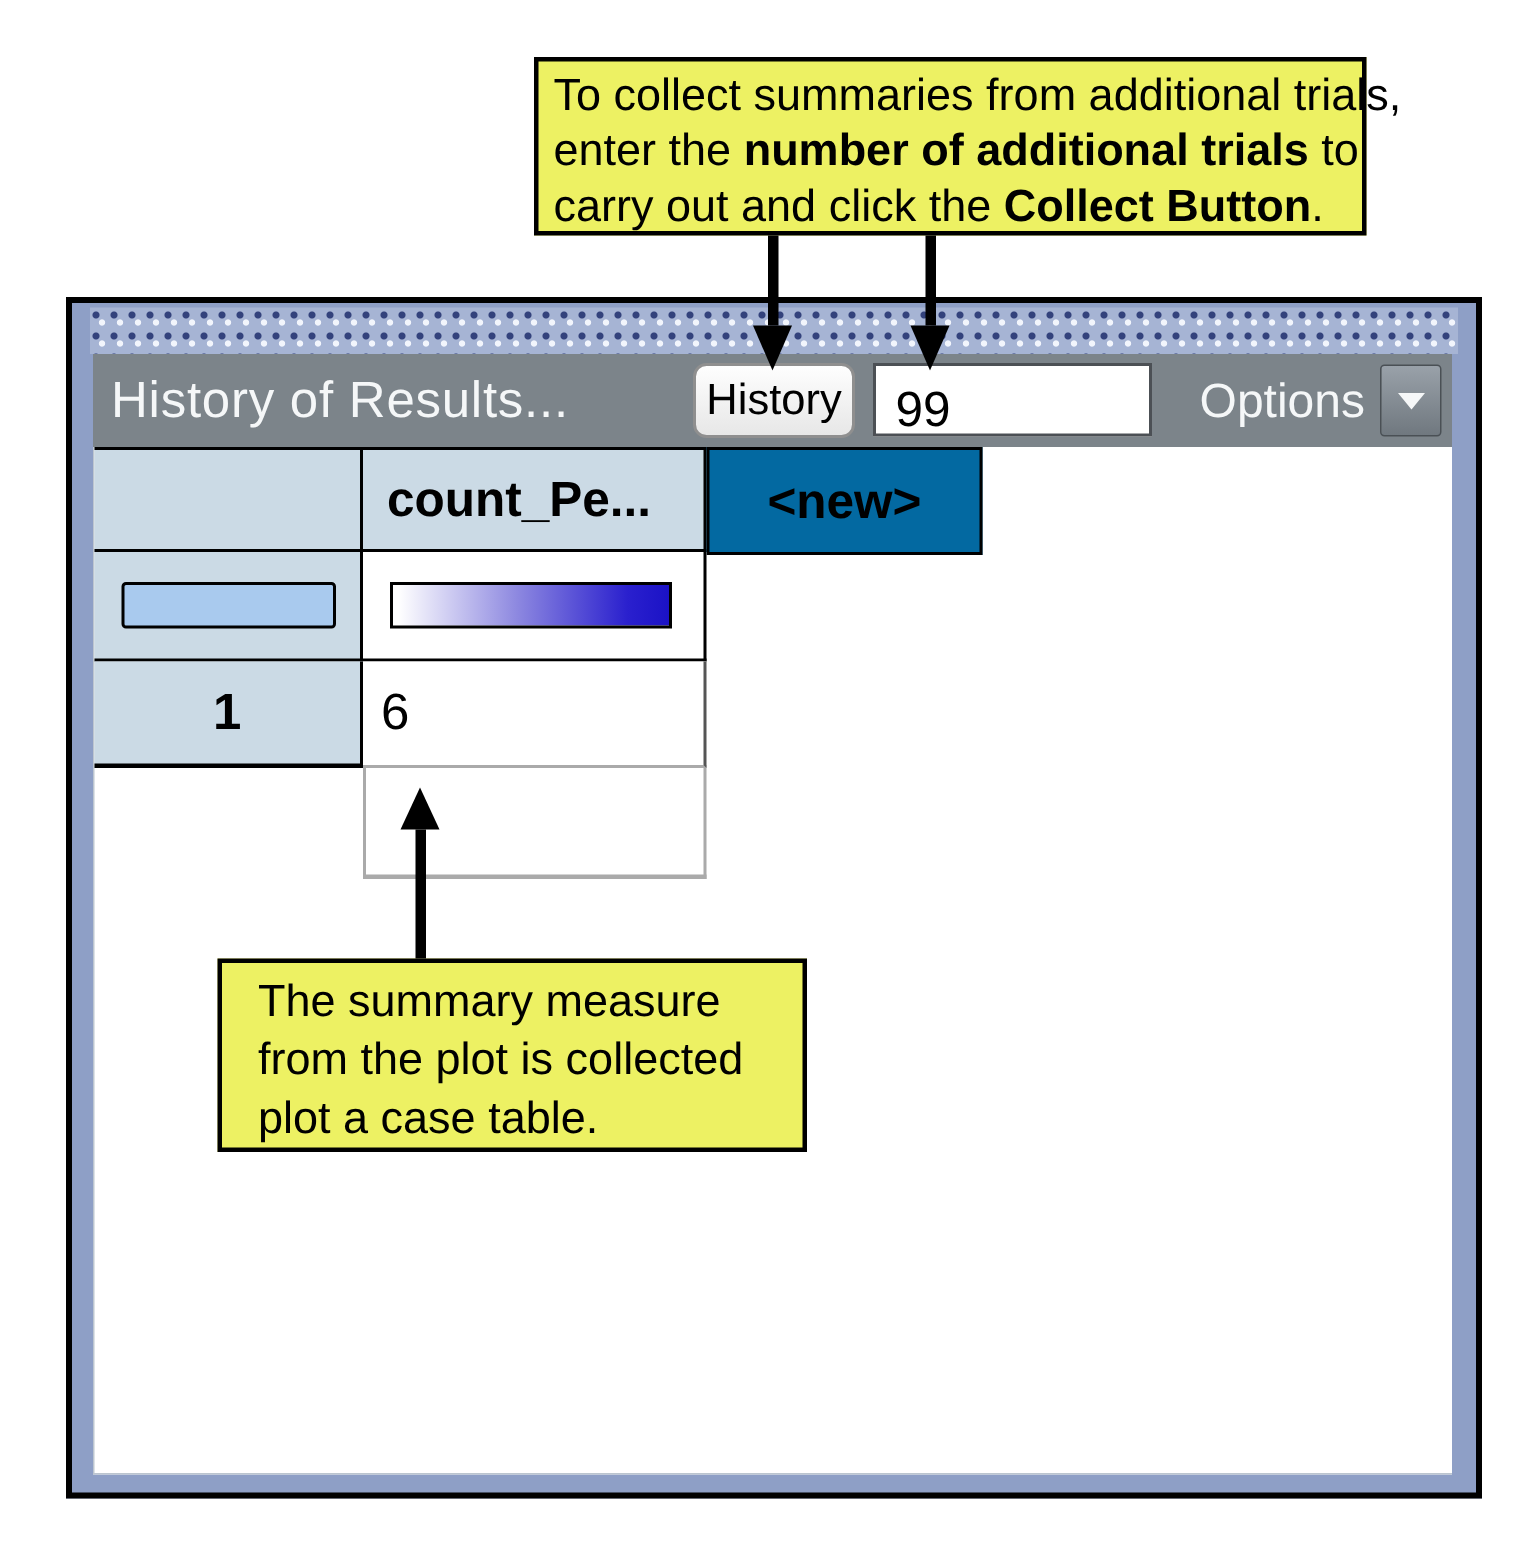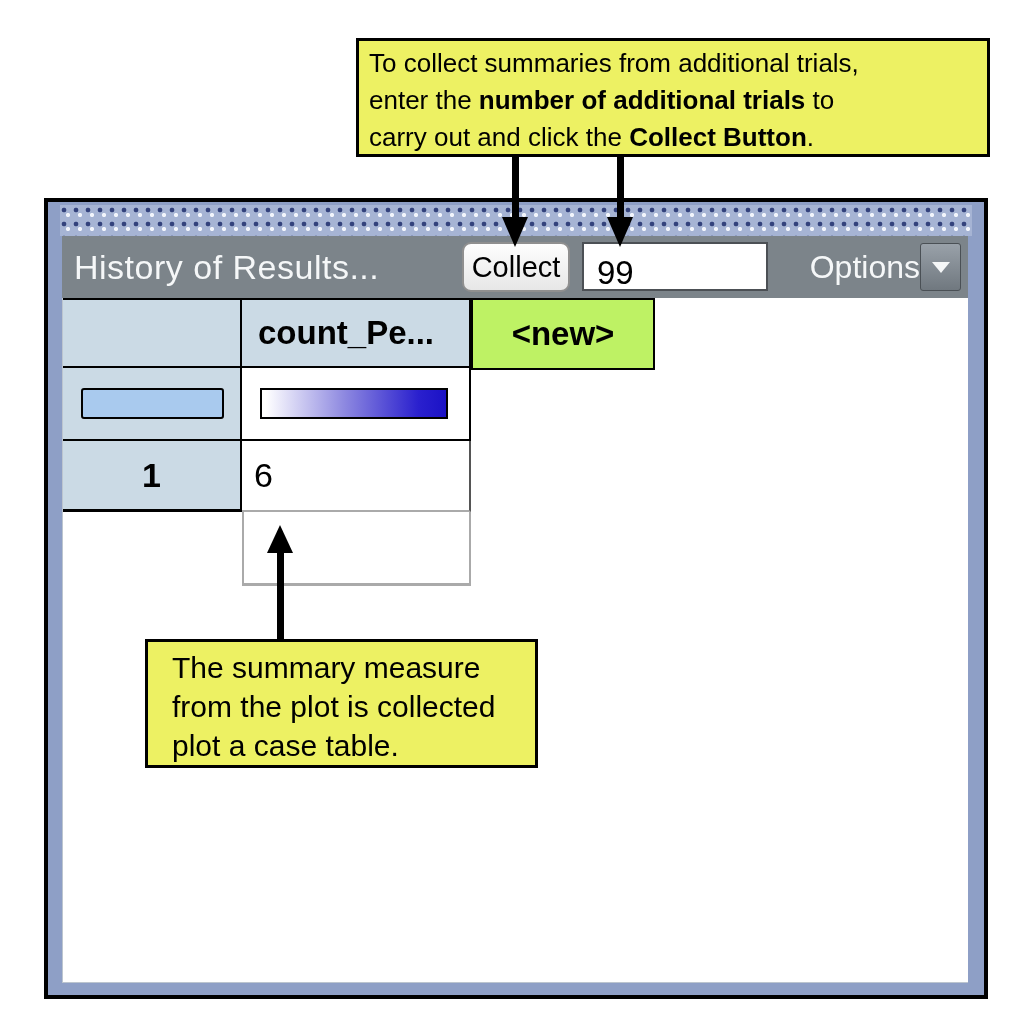--- a/index.html
+++ b/index.html
@@ -3,22 +3,22 @@
 <meta charset="utf-8">
 <style>
   html,body{margin:0;padding:0;background:#ffffff;}
   body{width:1018px;height:1028px;position:relative;overflow:hidden;
        font-family:"Liberation Sans",sans-serif;-webkit-font-smoothing:antialiased;}
   .abs{position:absolute;}
 
   
   .callout{background:#EDF163;border:3px solid #000;color:#000;z-index:30;}
   .callout .ln{display:block;white-space:nowrap;}
-  .callout-top{left:356px;top:38px;width:634px;height:119px;box-sizing:border-box;
-               padding:4px 10px;font-size:26px;line-height:37px;}
+  .callout-top{left:356px;top:38px;width:555px;height:119px;box-sizing:border-box;
+               padding:4px 10px;font-size:30px;line-height:37px;}
   .callout-bottom{left:145px;top:639px;width:393px;height:129px;box-sizing:border-box;
                padding:6px 24px;font-size:30px;line-height:39px;}
   .b{font-weight:bold;}
 
   
   .arrow{z-index:40;display:flex;flex-direction:column;align-items:center;}
   .shaft{width:7px;background:#000;}
   .head-down{width:0;height:0;border-left:13px solid transparent;
              border-right:13px solid transparent;border-top:30px solid #000;}
   .head-up{width:0;height:0;border-left:13px solid transparent;
@@ -38,39 +38,39 @@
   .titlebar{left:14px;right:16px;top:34px;height:62px;background:#7C848A;}
   .title{left:12px;top:0;height:62px;display:flex;align-items:center;
          color:#F5F7F8;font-size:34px;letter-spacing:0.5px;}
   .collect-btn{left:400px;top:6px;width:108px;height:50px;border-radius:9px;
        background:linear-gradient(#FEFEFE,#E7E7E7);border:2px solid #8F8F8F;
        box-sizing:border-box;font-size:29px;color:#000;display:flex;
        align-items:center;justify-content:center;font-family:inherit;padding:0;}
   .trials-input{left:520px;top:6px;width:186px;height:49px;background:#fff;
        border:2px solid #4C5055;box-sizing:border-box;font-size:33px;color:#000;
        padding:12px 0 0 13px;font-family:inherit;outline:none;}
-  .options-group{right:7px;top:0;height:62px;display:flex;align-items:center;}
+  .options-group{right:7px;top:0;height:62px;display:flex;align-items:center;gap:10px;}
   .options-label{color:#F5F7F8;font-size:32px;}
   .options-btn{width:41px;height:48px;background:linear-gradient(#99A1A9,#70787F);
        border:1px solid #4A5055;border-radius:3px;box-sizing:border-box;
        display:flex;align-items:center;justify-content:center;padding:0;}
   .tri-down{width:0;height:0;border-left:9px solid transparent;
        border-right:9px solid transparent;border-top:11px solid #F5F7F8;}
 
   .content{left:14px;right:16px;top:96px;bottom:12px;background:#fff;
        border-left:1px solid #BCC5CF;border-bottom:1px solid #BCC5CF;}
 
   
   .cell{box-sizing:border-box;position:absolute;}
   .hdr{background:#CBDAE5;border-top:2px solid #000;border-bottom:2px solid #000;}
   .c0h{left:0;top:0;width:179px;height:70px;border-right:2px solid #000;}
   .c1h{left:179px;top:0;width:229px;height:70px;border-right:2px solid #000;
        display:flex;align-items:center;font-weight:bold;font-size:33px;
        padding-left:16px;color:#000;}
-  .c2h{left:408px;top:0;width:184px;height:72px;background:#bef264;border:2px solid #000;
+  .c2h{left:408px;top:0;width:184px;height:72px;background:#0369a1;border:2px solid #000;
        display:flex;align-items:center;justify-content:center;font-weight:bold;
        font-size:33px;color:#000;}
   .r2c0{left:0;top:70px;width:179px;height:73px;background:#CBDAE5;
         border-right:2px solid #000;border-bottom:2px solid #000;}
   .r2c1{left:179px;top:70px;width:229px;height:73px;background:#fff;
         border-right:2px solid #000;border-bottom:2px solid #000;}
   .swatch{left:18px;top:20px;width:143px;height:31px;background:#A9CAEE;
         border:2px solid #000;border-radius:3px;}
   .grad{left:18px;top:20px;width:188px;height:31px;border:2px solid #000;
         background:linear-gradient(90deg,#FFFFFF 2%,#8D88E0 45%,#2A20CE 85%,#1B12C6 100%);}
@@ -104,21 +104,21 @@
     <div class="shaft" style="height:60px;"></div>
     <div class="head-down"></div>
   </div>
 
   <div class="abs window">
 
     <div class="abs dotted-strip"></div>
 
     <div class="abs titlebar">
       <div class="abs title">History of Results...</div>
-      <button class="abs collect-btn">Collect</button>
+      <button class="abs collect-btn">History</button>
       <input class="abs trials-input" type="text" value="99" style="">
       <div class="abs options-group">
         <span class="options-label">Options</span>
         <button class="options-btn">
           <span class="tri-down"></span>
         </button>
       </div>
     </div>
 
     <div class="abs content">

